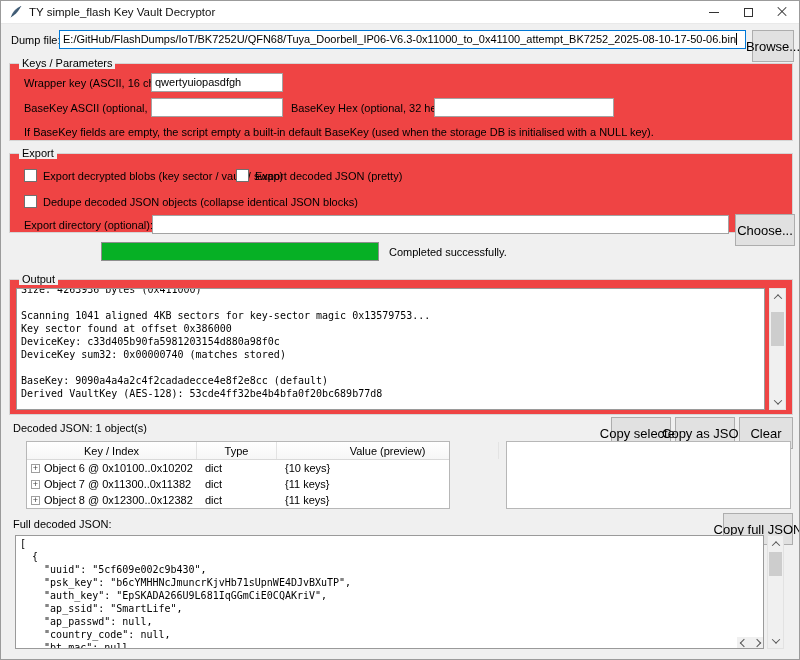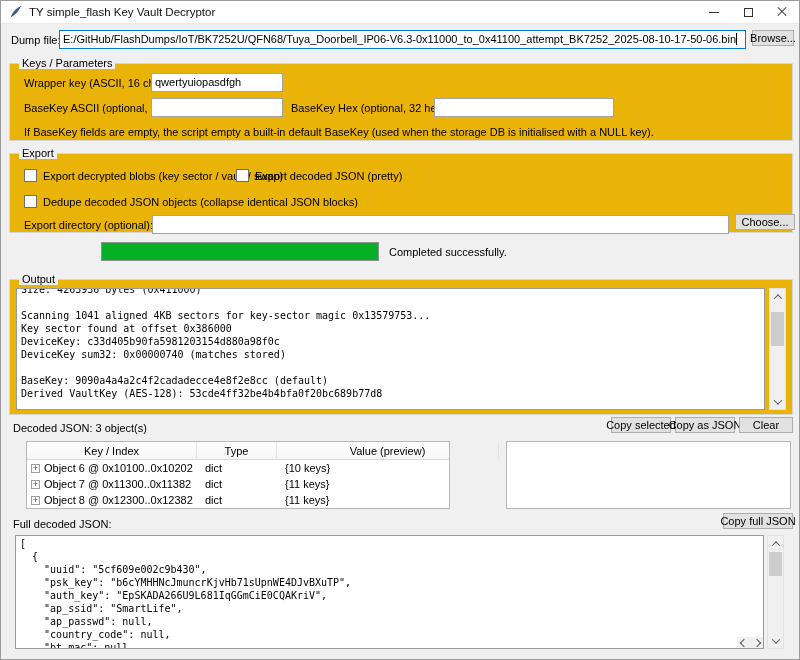--- a/index.html
+++ b/index.html
@@ -21,24 +21,24 @@
   .glyph-close::before,.glyph-close::after { content:""; position:absolute; left:-1px; top:4px;
      width:12px; height:1px; background:#333; }
   .glyph-close::before { transform:rotate(45deg); } .glyph-close::after { transform:rotate(-45deg); }
 
   
   .lbl { position:absolute; white-space:nowrap; color:#000; }
   .textbox { position:absolute; background:#fff; border:1px solid #a3a3a3; height:19px;
              padding:2px 3px; font-size:11px; white-space:nowrap; overflow:hidden; }
   .textbox.focus { border:1px solid #0078d7; }
   .caret { display:inline-block; width:1px; height:12px; background:#000; vertical-align:-2px; }
-  .btn { position:absolute; background:#e1e1e1; border:1px solid #adadad; height:16px;
-         display:flex; align-items:center; justify-content:center; font-size:11px;
+  .btn { position:absolute; background:#e1e1e1; border:1px solid #adadad; height:32px;
+         display:flex; align-items:center; justify-content:center; font-size:13px;
          padding:0 7px; white-space:nowrap; }
-  .groupbox { position:absolute; border:1px solid #d5d5d5; background:#eab308; }
+  .groupbox { position:absolute; border:1px solid #d5d5d5; background:#ef4444; }
   .group-title { position:absolute; top:-7px; left:9px; background:#f0f0f0; padding:0 3px;
                  font-size:11px; }
   .checkbox { position:absolute; width:13px; height:13px; background:#fff; border:1px solid #707070; }
   .mono { font-family:"DejaVu Sans Mono","Liberation Mono",monospace; font-size:10px;
           line-height:13px; white-space:pre; }
 
   
   .vscroll { position:absolute; width:17px; background:#f0f0f0; border:1px solid #e2e2e2; }
   .sb-btn { position:absolute; left:0; width:15px; height:15px; display:flex; align-items:center;
             justify-content:center; }
@@ -161,21 +161,21 @@
       <div class="sb-btn" style="top:0;">
           <div class="chev up"></div>
         </div>
       <div class="sb-thumb" style="top:23px; height:34px;"></div>
       <div class="sb-btn" style="bottom:0;">
           <div class="chev down"></div>
         </div>
     </div>
   </div>
 
-  <span class="lbl" style="left:12px; top:421px;">Decoded JSON: 3 object(s)</span>
+  <span class="lbl" style="left:12px; top:421px;">Decoded JSON: 1 object(s)</span>
   <div class="btn" style="left:610px; top:416px; width:60px;">Copy selected</div>
   <div class="btn" style="left:674px; top:416px; width:60px;">Copy as JSON</div>
   <div class="btn" style="left:738px; top:416px; width:54px;">Clear</div>
 
   <div class="tree">
     <div class="tree-header">
       <div>Key / Index</div>
       <div>Type</div>
       <div>Value (preview)</div>
     </div>

